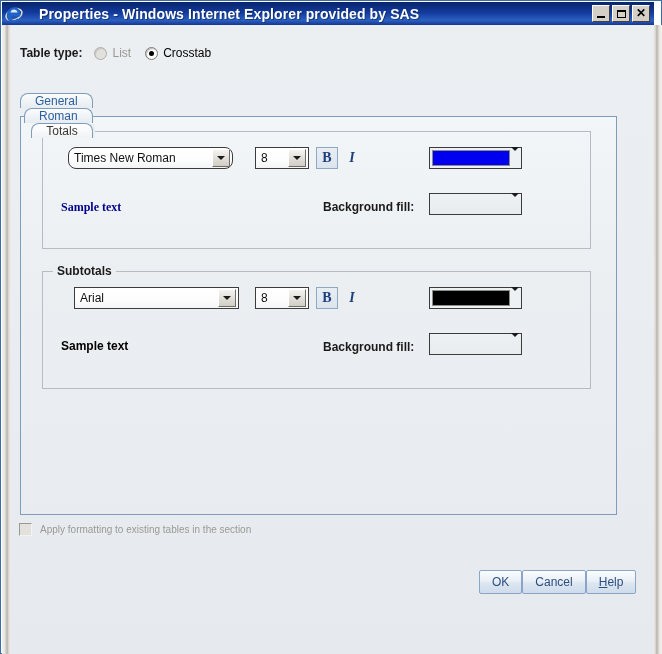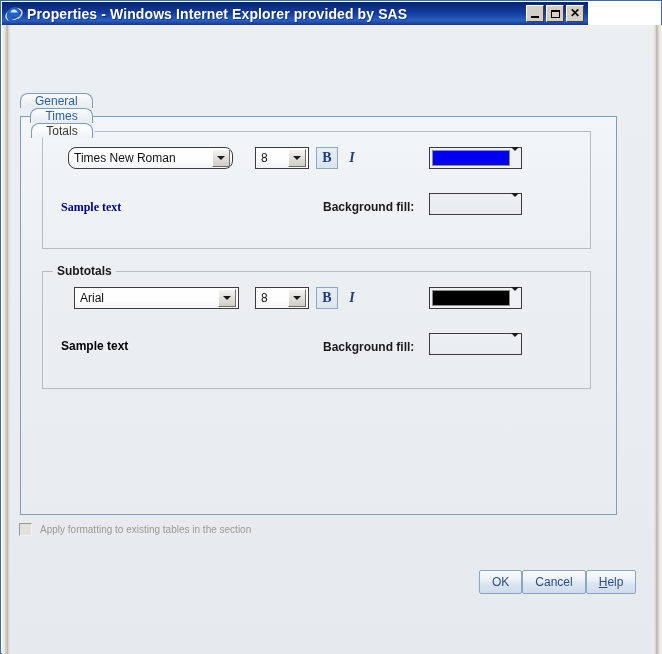--- a/index.html
+++ b/index.html
@@ -22,26 +22,27 @@
     width: 662px; height: 654px;
     box-sizing: border-box;
     border: 1px solid #3a6ea5;
     background: #ffffff;
   }
 
   
   .titlebar {
     position: absolute;
     left: 1px; top: 1px;
-    width: 586px; height: 23px;
+    width: 652px; height: 23px;
     background: linear-gradient(to bottom, #0a246a 0%, #123a9c 45%, #2a5fc0 80%, #17368f 100%);
     display: flex;
     align-items: center;
     padding: 0 2px 0 3px;
     box-sizing: border-box;
+    gap: 12px;
   }
   .ie-icon {
     width: 18px; height: 18px;
     position: relative;
     flex: 0 0 auto;
     margin-right: 4px;
   }
   .ie-icon svg { display: block; }
   .title-text {
     color: #ffffff;
@@ -421,27 +422,40 @@
           <span class="glyph-close">✕</span>
         </span>
     </span>
   </div>
 
   <div class="client">
 
     <div class="edge-strip"></div>
     <div class="edge-strip-right"></div>
 
+    <div class="tabletype-row">
+      <span class="tabletype-label">Table type:</span>
+
+      <span class="radio-wrap">
+        <span class="radio disabled"></span>
+        <span class="radio-label disabled">List</span>
+      </span>
+
+      <span class="radio-wrap">
+        <span class="radio checked"></span>
+        <span class="radio-label">Crosstab</span>
+      </span>
+    </div>
 
     <div class="tabs">
       <div class="tab">
         <span>General</span>
       </div>
       <div class="tab">
-        <span>Times</span>
+        <span>Roman</span>
       </div>
       <div class="tab active">
         <span>Totals</span>
       </div>
     </div>
 
     <div class="panel">
 
       <div class="groupbox" style="left:21px; top:14px; width:549px; height:118px;">
         <span class="legend">Totals</span>

